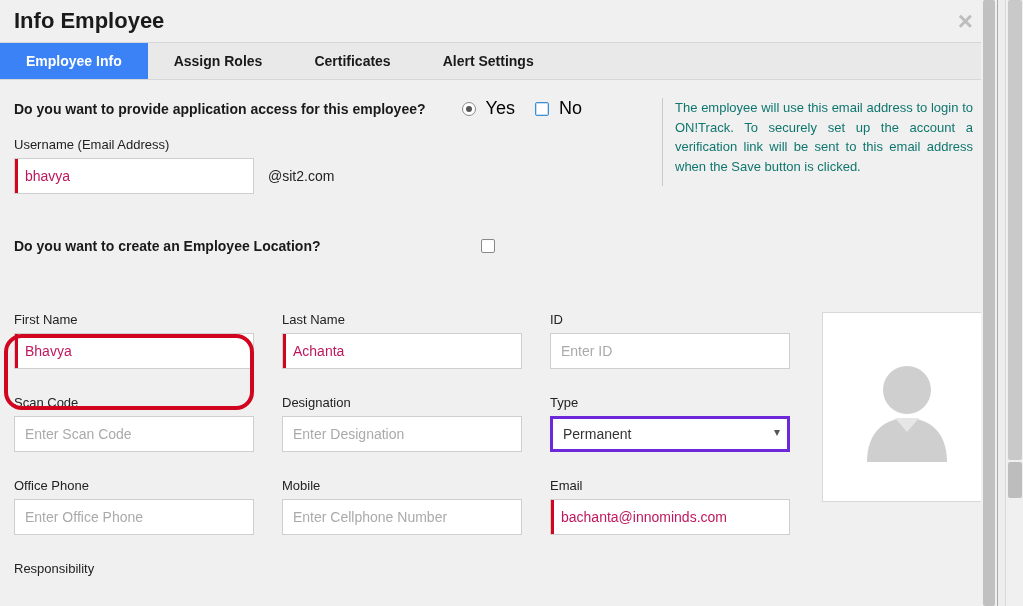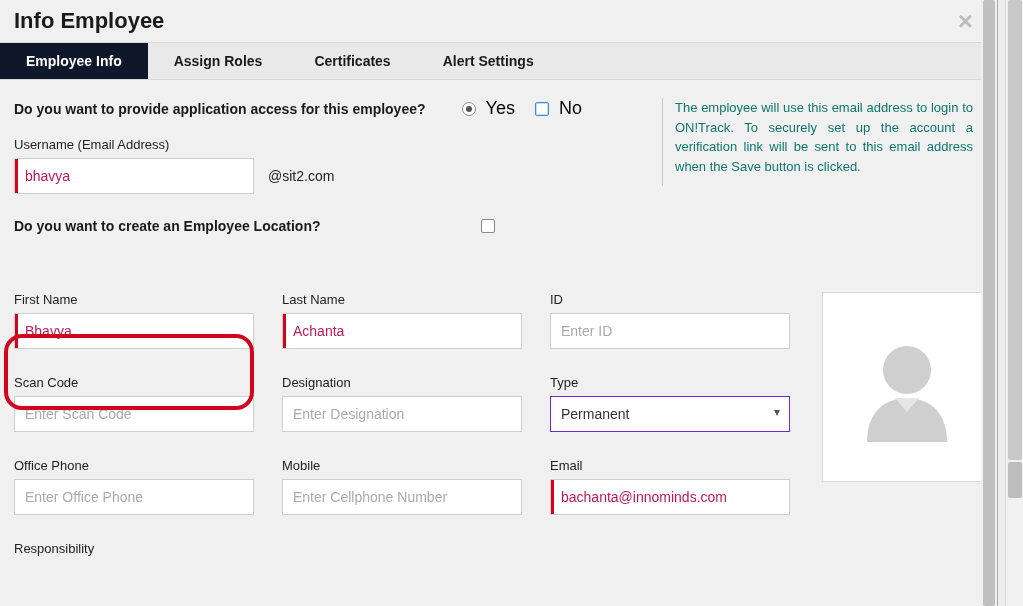--- a/index.html
+++ b/index.html
@@ -11,21 +11,21 @@
   .modal { position: absolute; left: 0; top: 0; width: 998px; height: 606px; background: #f0f0f0; border-right: 1px solid #a9a9a9; }
   .modal-scroll { position: absolute; right: 0; top: 0; width: 16px; height: 606px; background: #f0f0f0; }
   .modal-scroll-thumb { position: absolute; top: 0; left: 2px; width: 12px; height: 606px; background: #c0c0c0; border-radius: 2px; }
 
   .header { display: flex; align-items: center; justify-content: space-between; padding: 8px 18px 8px 14px; }
   .header h1 { font-size: 22px; font-weight: bold; color: #1a1a1a; }
   .close-x { font-size: 26px; color: #bdbdbd; cursor: pointer; font-weight: bold; line-height: 1; padding: 0 6px; }
 
   .tabs { display: flex; background: #e9e9e9; border-top: 1px solid #d7d7d7; border-bottom: 1px solid #d7d7d7; }
   .tab { padding: 10px 26px; font-size: 14px; font-weight: bold; color: #1a1a1a; cursor: pointer; }
-  .tab.active { background: #0f172a; color: #fff; }
+  .tab.active { background: #3b82f6; color: #fff; }
 
   .content { padding: 18px 14px; position: relative; }
 
   .access-row { display: flex; align-items: flex-start; }
   .access-left { flex: 0 0 640px; }
   .access-q { font-size: 14px; font-weight: bold; color: #1a1a1a; margin-bottom: 14px; }
   .radio-group { display: inline-flex; align-items: center; gap: 10px; margin-left: 36px; font-size: 18px; vertical-align: middle; }
   .radio { width: 14px; height: 14px; border-radius: 50%; border: 1px solid #888; display: inline-flex; align-items: center; justify-content: center; background: #fff; }
   .radio.checked::after { content: ""; width: 6px; height: 6px; border-radius: 50%; background: #555; }
   .checkbox { width: 14px; height: 14px; border: 1px solid #888; background: #fff; display: inline-block; border-radius: 2px; }
@@ -37,30 +37,30 @@
   .field-label { font-size: 13px; color: #222; margin-bottom: 6px; display: block; }
   .input-wrap { position: relative; }
   .input { width: 100%; height: 36px; border: 1px solid #cfcfcf; background: #fff; padding: 0 10px; font-size: 14px; color: #be185d; }
   .input::placeholder { color: #aaa; }
   .req-bar { position: absolute; left: 1px; top: 1px; bottom: 1px; width: 3px; background: #d2051e; }
   .domain-suffix { display: inline-block; padding-left: 14px; font-size: 14px; color: #222; }
 
   .username-row { display: flex; align-items: center; margin-top: 4px; }
   .username-row .input-wrap { width: 240px; }
 
-  .loc-row { display: flex; align-items: center; margin-top: 24px; }
+  .loc-row { display: flex; align-items: center; margin-top: 44px; }
   .loc-row .access-q { margin-bottom: 0; }
   .loc-check { margin-left: 160px; }
 
   .grid-area { display: flex; margin-top: 58px; }
   .form-grid { display: grid; grid-template-columns: 240px 240px 240px; column-gap: 28px; row-gap: 26px; }
   .avatar-col { margin-left: 32px; }
   .avatar-box { width: 170px; height: 190px; background: #fff; border: 1px solid #d8d8d8; display: flex; align-items: center; justify-content: center; }
 
-  .select { appearance: none; -webkit-appearance: none; background: #fff; border: 1px solid #6d28d9; height: 36px; width: 100%; padding: 0 28px 0 10px; font-size: 14px; color: #333; }
+  .select { appearance: none; -webkit-appearance: none; background: #fff; border: 3px solid #6d28d9; height: 36px; width: 100%; padding: 0 28px 0 10px; font-size: 14px; color: #333; }
   .select-wrap { position: relative; }
   .select-wrap::after { content: "▾"; position: absolute; right: 10px; top: 9px; color: #555; font-size: 12px; pointer-events: none; }
 
   .highlight-box { position: absolute; border: 4px solid #d2051e; border-radius: 18px; pointer-events: none; }
 </style>
 </head>
 <body>
 
 <div class="modal">
 

